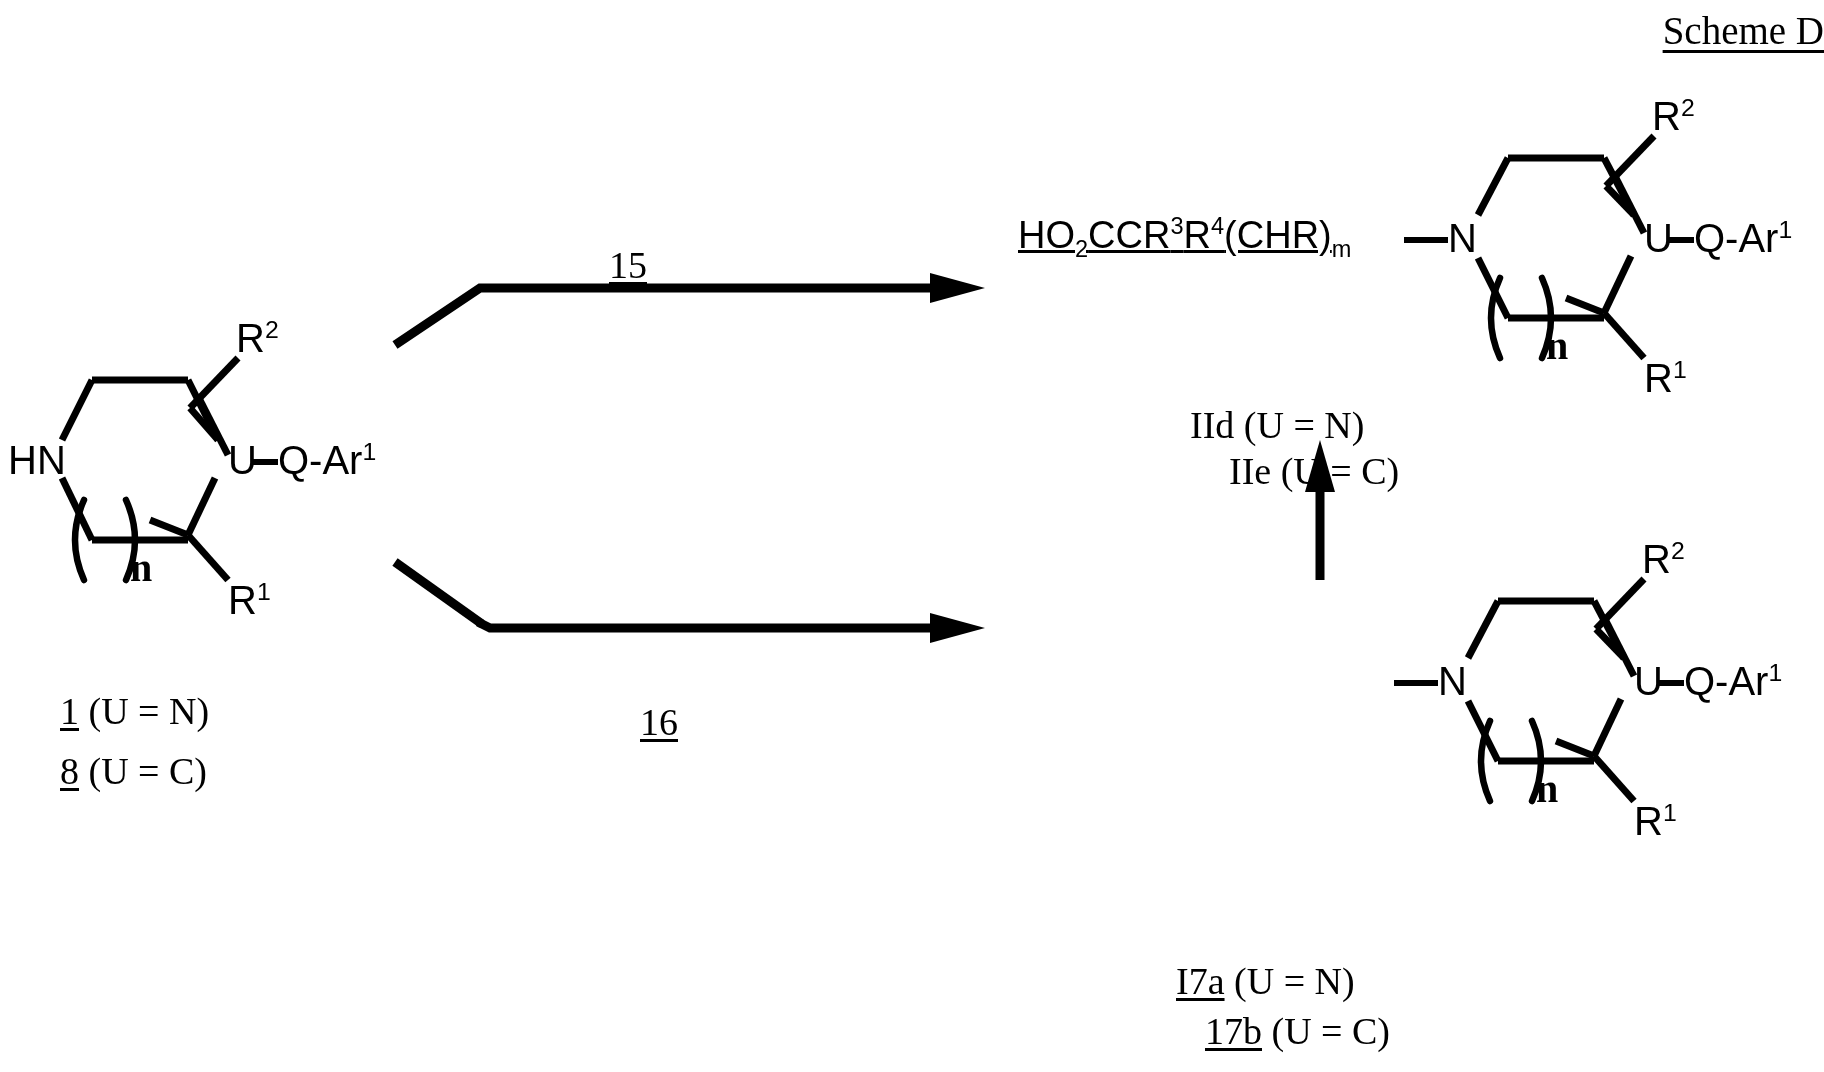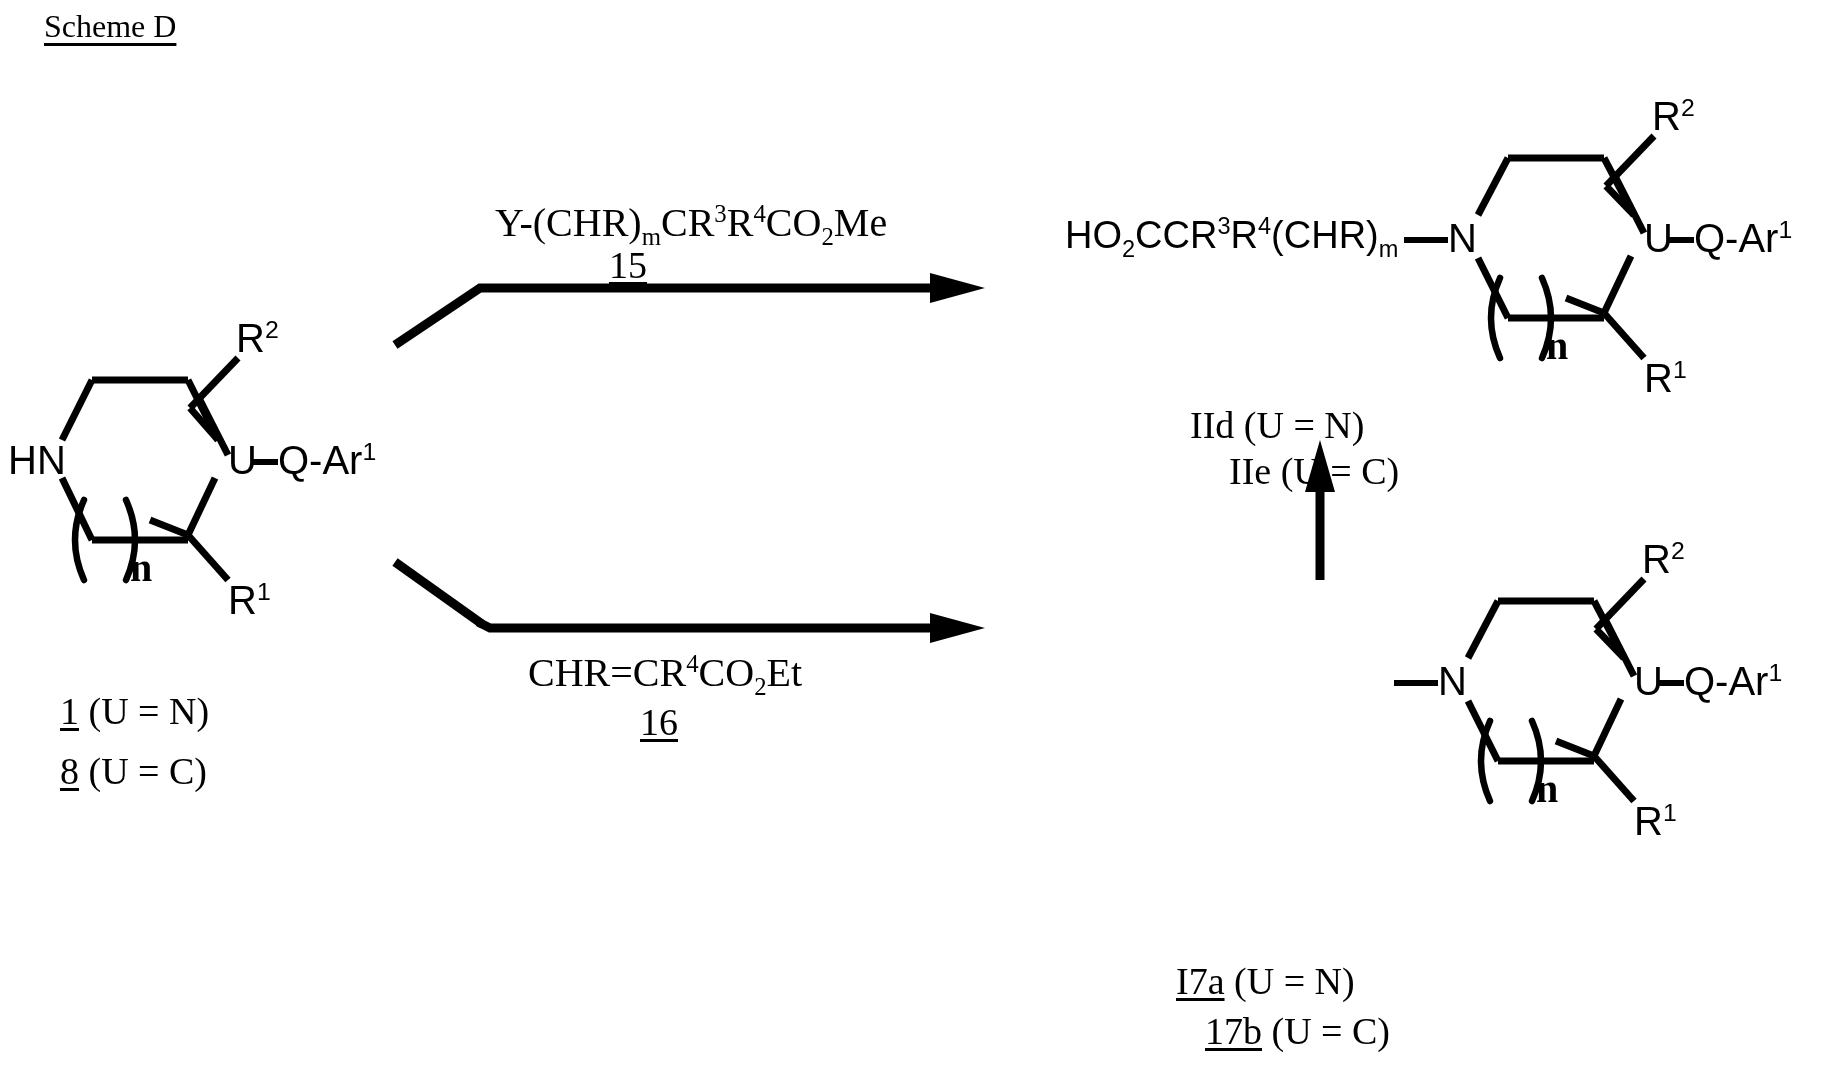--- a/index.html
+++ b/index.html
@@ -15,24 +15,23 @@
     overflow: hidden;
     font-family: "Liberation Serif", "DejaVu Serif", serif;
     color: #000000;
   }
   .abs { position: absolute; text-align: right; }
 
   
   .scheme-title {
     left: 0; right: 0;
     top: 8px;
-    text-align: left;
-    font-size: 32px;
-    font-family: "Liberation Serif", "DejaVu Serif", serif;
-    padding-left: 44px;
+    text-align: right;
+    font-size: 39px;
+    font-family: "Liberation Serif", "DejaVu Serif", serif;
   }
   .scheme-title span {
     text-decoration: underline;
     text-underline-offset: 6px;
   }
 
   
   .chem-serif {
     font-family: "Liberation Serif", "DejaVu Serif", serif;
     font-size: 40px;
@@ -174,28 +173,22 @@
       <path class="bond" d="M 1468 701 L 1498 761"></path>
       <path class="bond" d="M 1498 761 L 1594 761"></path>
       <path class="bond" d="M 1594 756 L 1634 801"></path>
       <path class="bond-thin" d="M 1658 683 L 1684 683"></path>
       <path class="bond-thin" d="M 1394 683 L 1438 683"></path>
       <path class="paren" d="M 1490 721 Q 1472 761 1490 801"></path>
       <path class="paren" d="M 1532 721 Q 1550 761 1532 801"></path>
     </g>
   </svg>
 
-  <div class="abs chem-serif" style="left:495px; top:203px;">
-    <span>Y-(CHR)</span><sub>m</sub><span>CR</span><sup>3</sup><span>R</span><sup>4</sup><span>CO</span><sub>2</sub><span>Me</span>
-  </div>
   <div class="abs label-serif ul" style="left:609px; top:246px;">15</div>
 
-  <div class="abs chem-serif" style="left:528px; top:653px;">
-    <span>CHR=CR</span><sup>4</sup><span>CO</span><sub>2</sub><span>Et</span>
-  </div>
   <div class="abs label-serif ul" style="left:640px; top:703px;">16</div>
 
   <div class="abs atom" style="left:8px; top:440px;">HN</div>
 
   <div class="abs atom" style="left:228px; top:440px;">U</div>
 
   <div class="abs atom" style="left:278px; top:440px;">
     <span>Q-Ar</span><sup>1</sup>
   </div>
 
@@ -211,21 +204,21 @@
 
   <div class="abs label-serif" style="left:60px; top:692px;">
     <span class="ul">1</span>
     <span>(U = N)</span>
   </div>
   <div class="abs label-serif" style="left:60px; top:752px;">
     <span class="ul">8</span>
     <span>(U = C)</span>
   </div>
 
-  <div class="abs chem-sans" style="left:1065px; top:216px;">
+  <div class="abs chem-sans" style="left:1018px; top:216px;text-decoration:underline;">
     <span>HO</span><sub>2</sub><span>CCR</span><sup>3</sup><span>R</span><sup>4</sup><span>(CHR)</span><sub>m</sub>
   </div>
 
   <div class="abs atom" style="left:1448px; top:218px;">N</div>
 
   <div class="abs atom" style="left:1644px; top:218px;">U</div>
 
   <div class="abs atom" style="left:1694px; top:218px;">
     <span>Q-Ar</span><sup>1</sup>
   </div>

